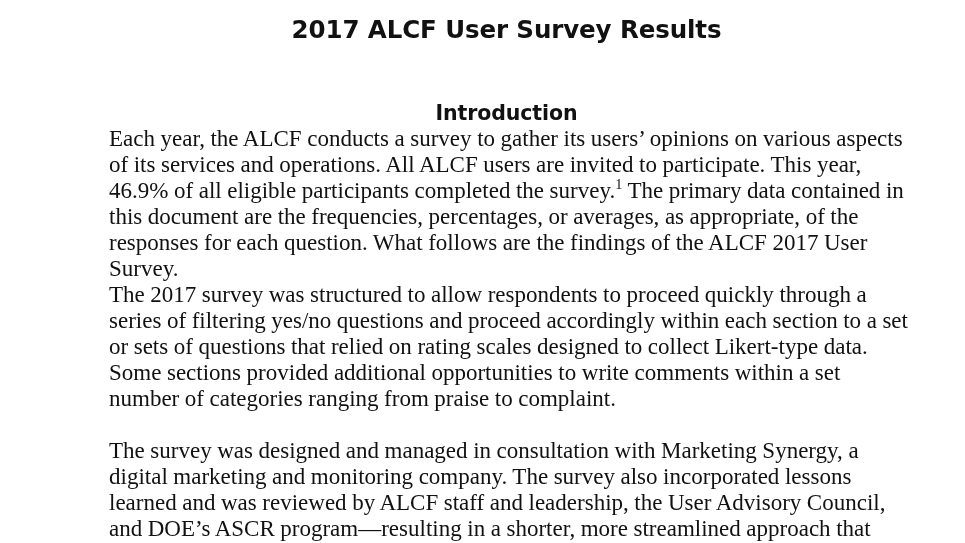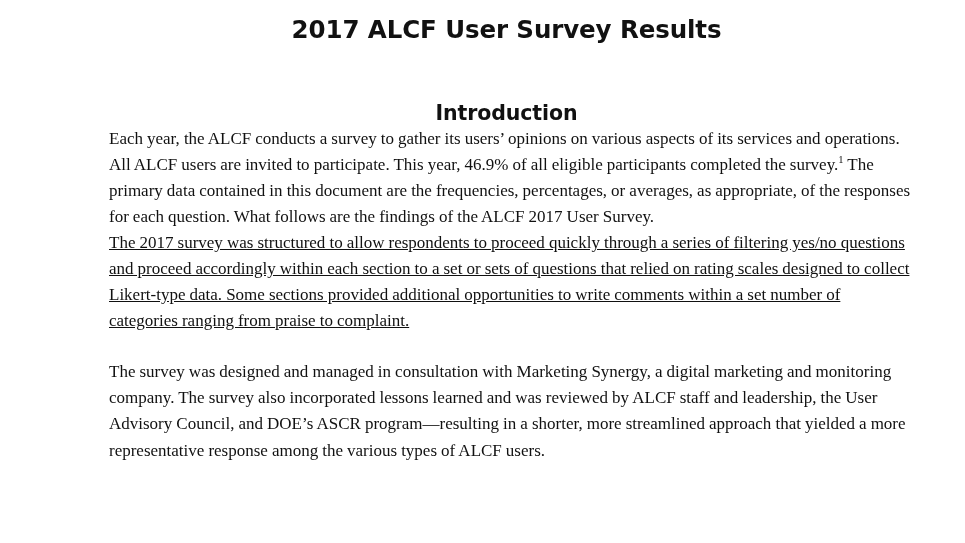--- a/index.html
+++ b/index.html
@@ -57,39 +57,38 @@
     padding-top: 17px;
   }
 
   .body-block {
     padding-left: 85px;
     padding-right: 78px;
   }
 
   p.para {
     font-family: "Liberation Serif", "DejaVu Serif", serif;
-    font-size: 17px;
+    font-size: 23px;
     line-height: 26.1px;
     margin: 0;
     text-align: left;
     color: #111111;
     word-spacing: -0.2px;
   }
 
   p.para + p.para {
     margin-top: 25px;
   }
 
   .para-intro {
     margin-top: 8px;
   }
 
   .para-design {
     margin-top: 7px;
-    text-decoration: underline;
   }
 
   sup.footnote-marker {
     font-size: 0.62em;
     vertical-align: super;
     line-height: 0;
   }
 </style>
 </head>
 <body>

